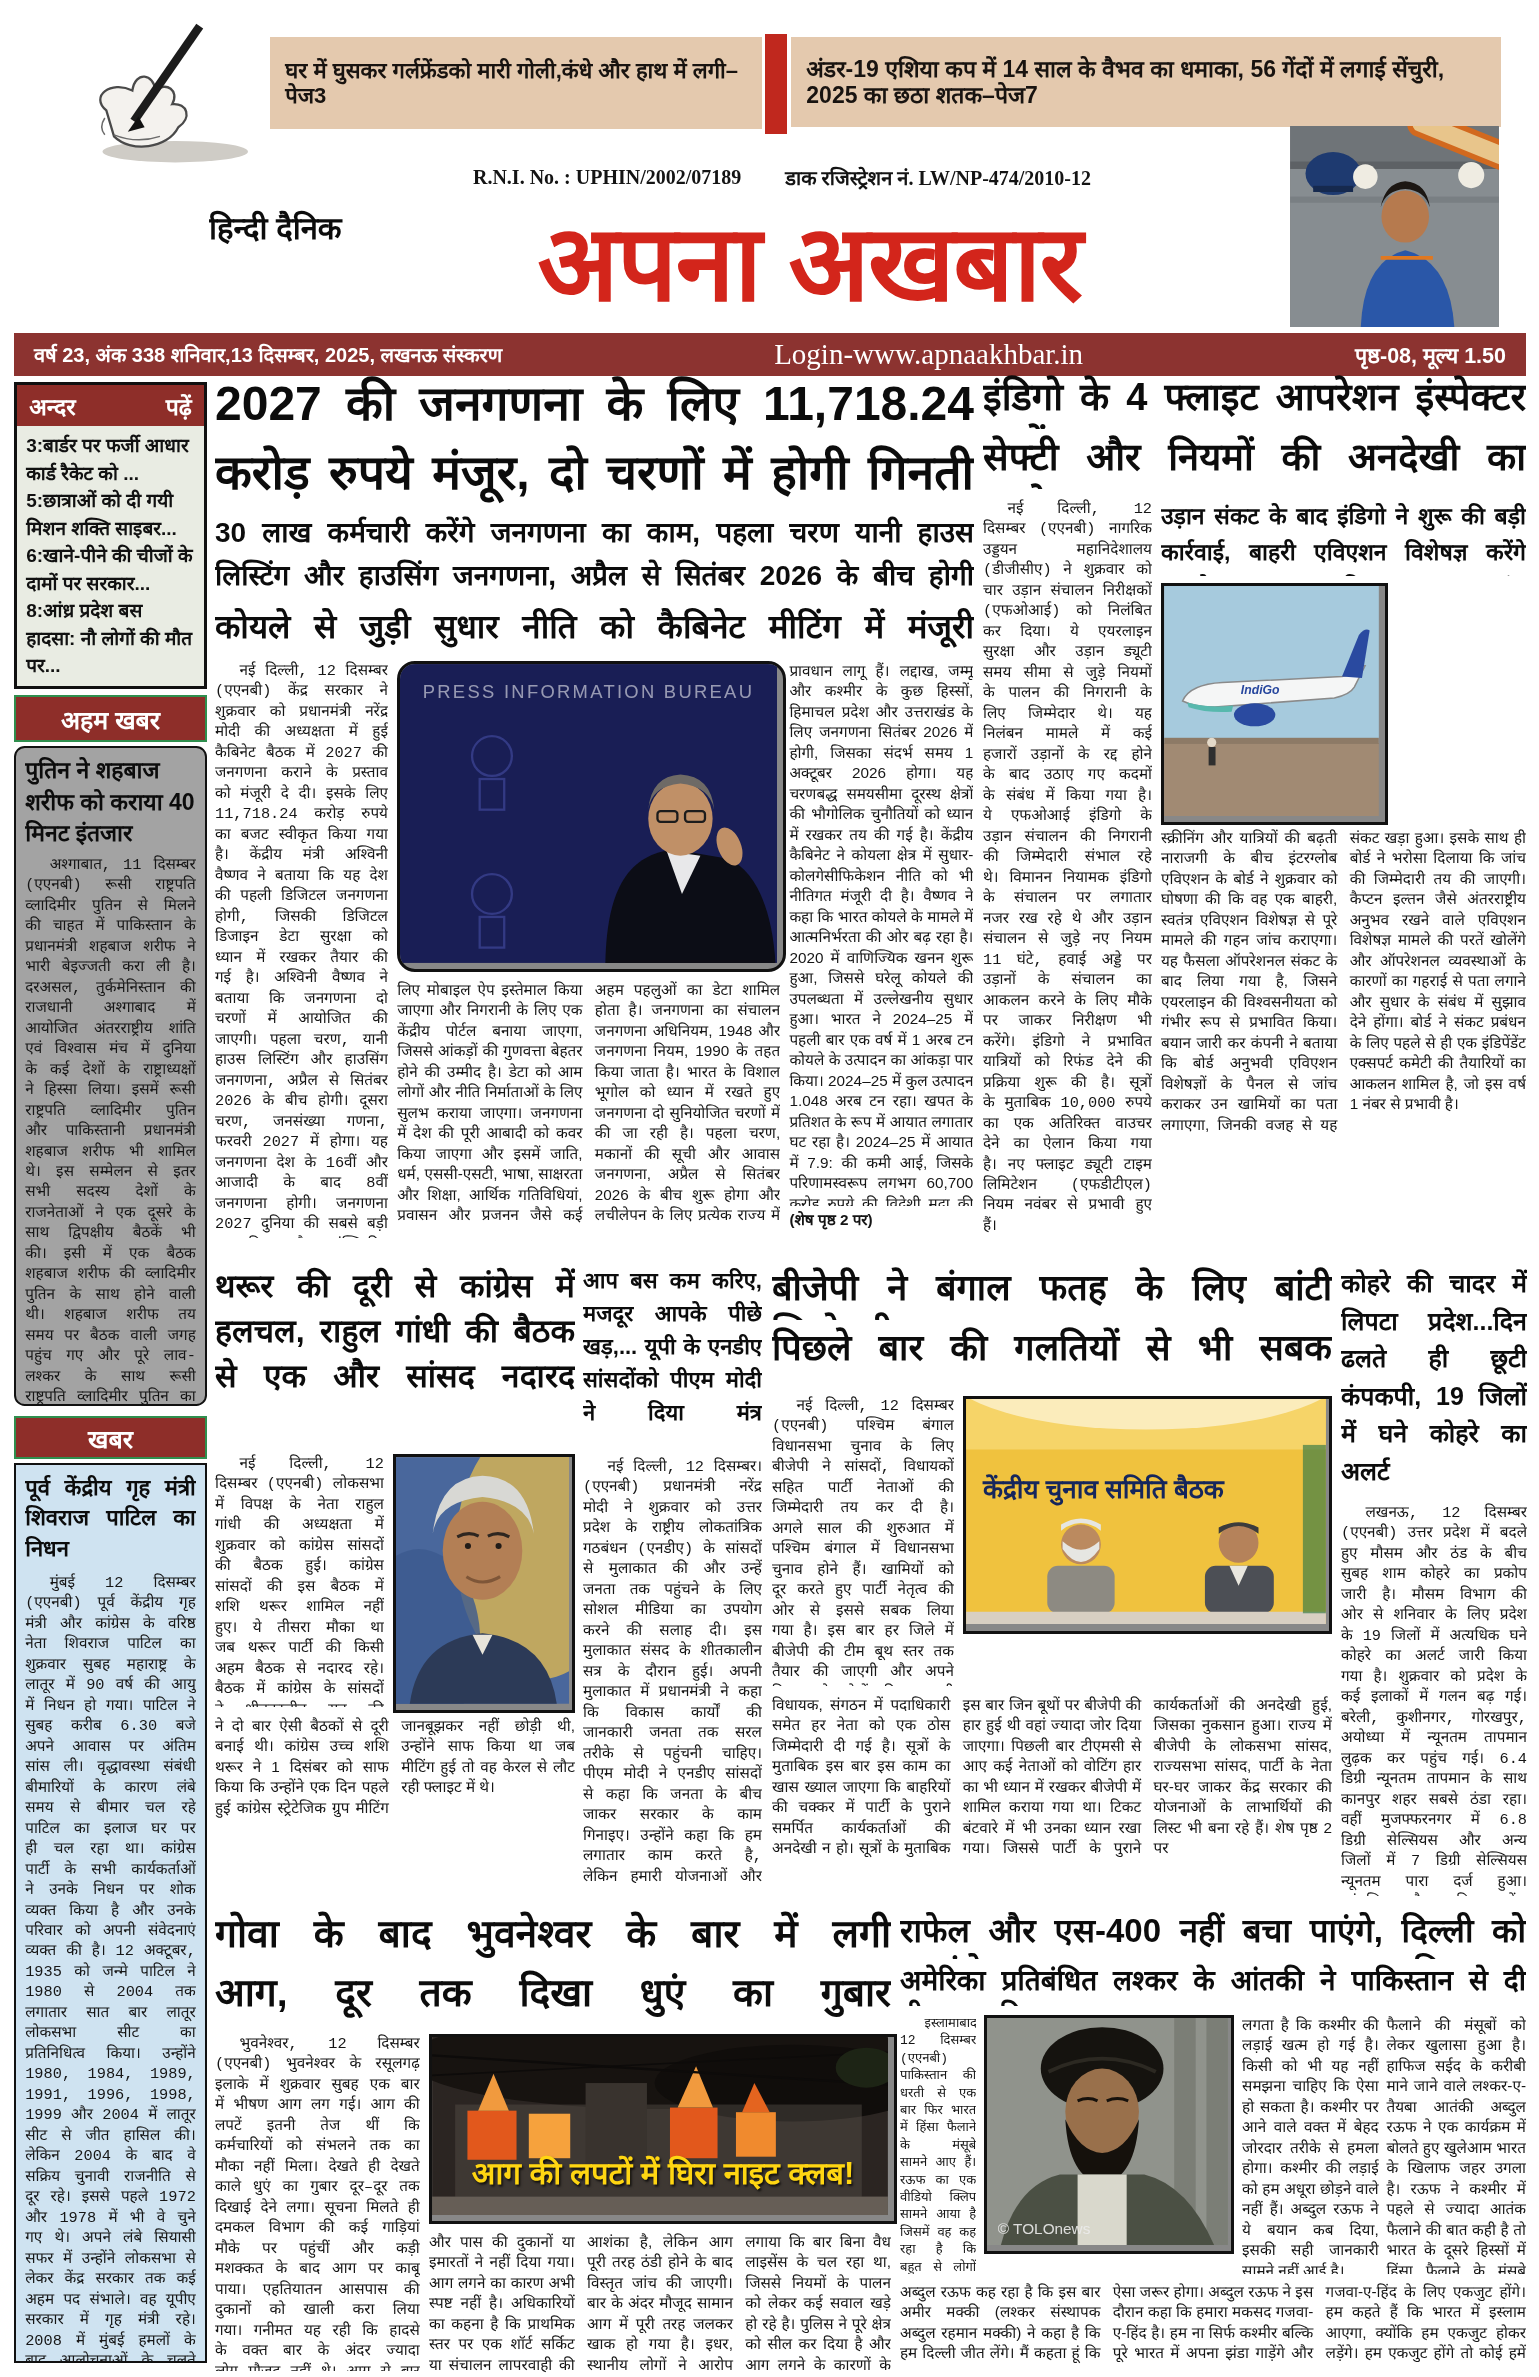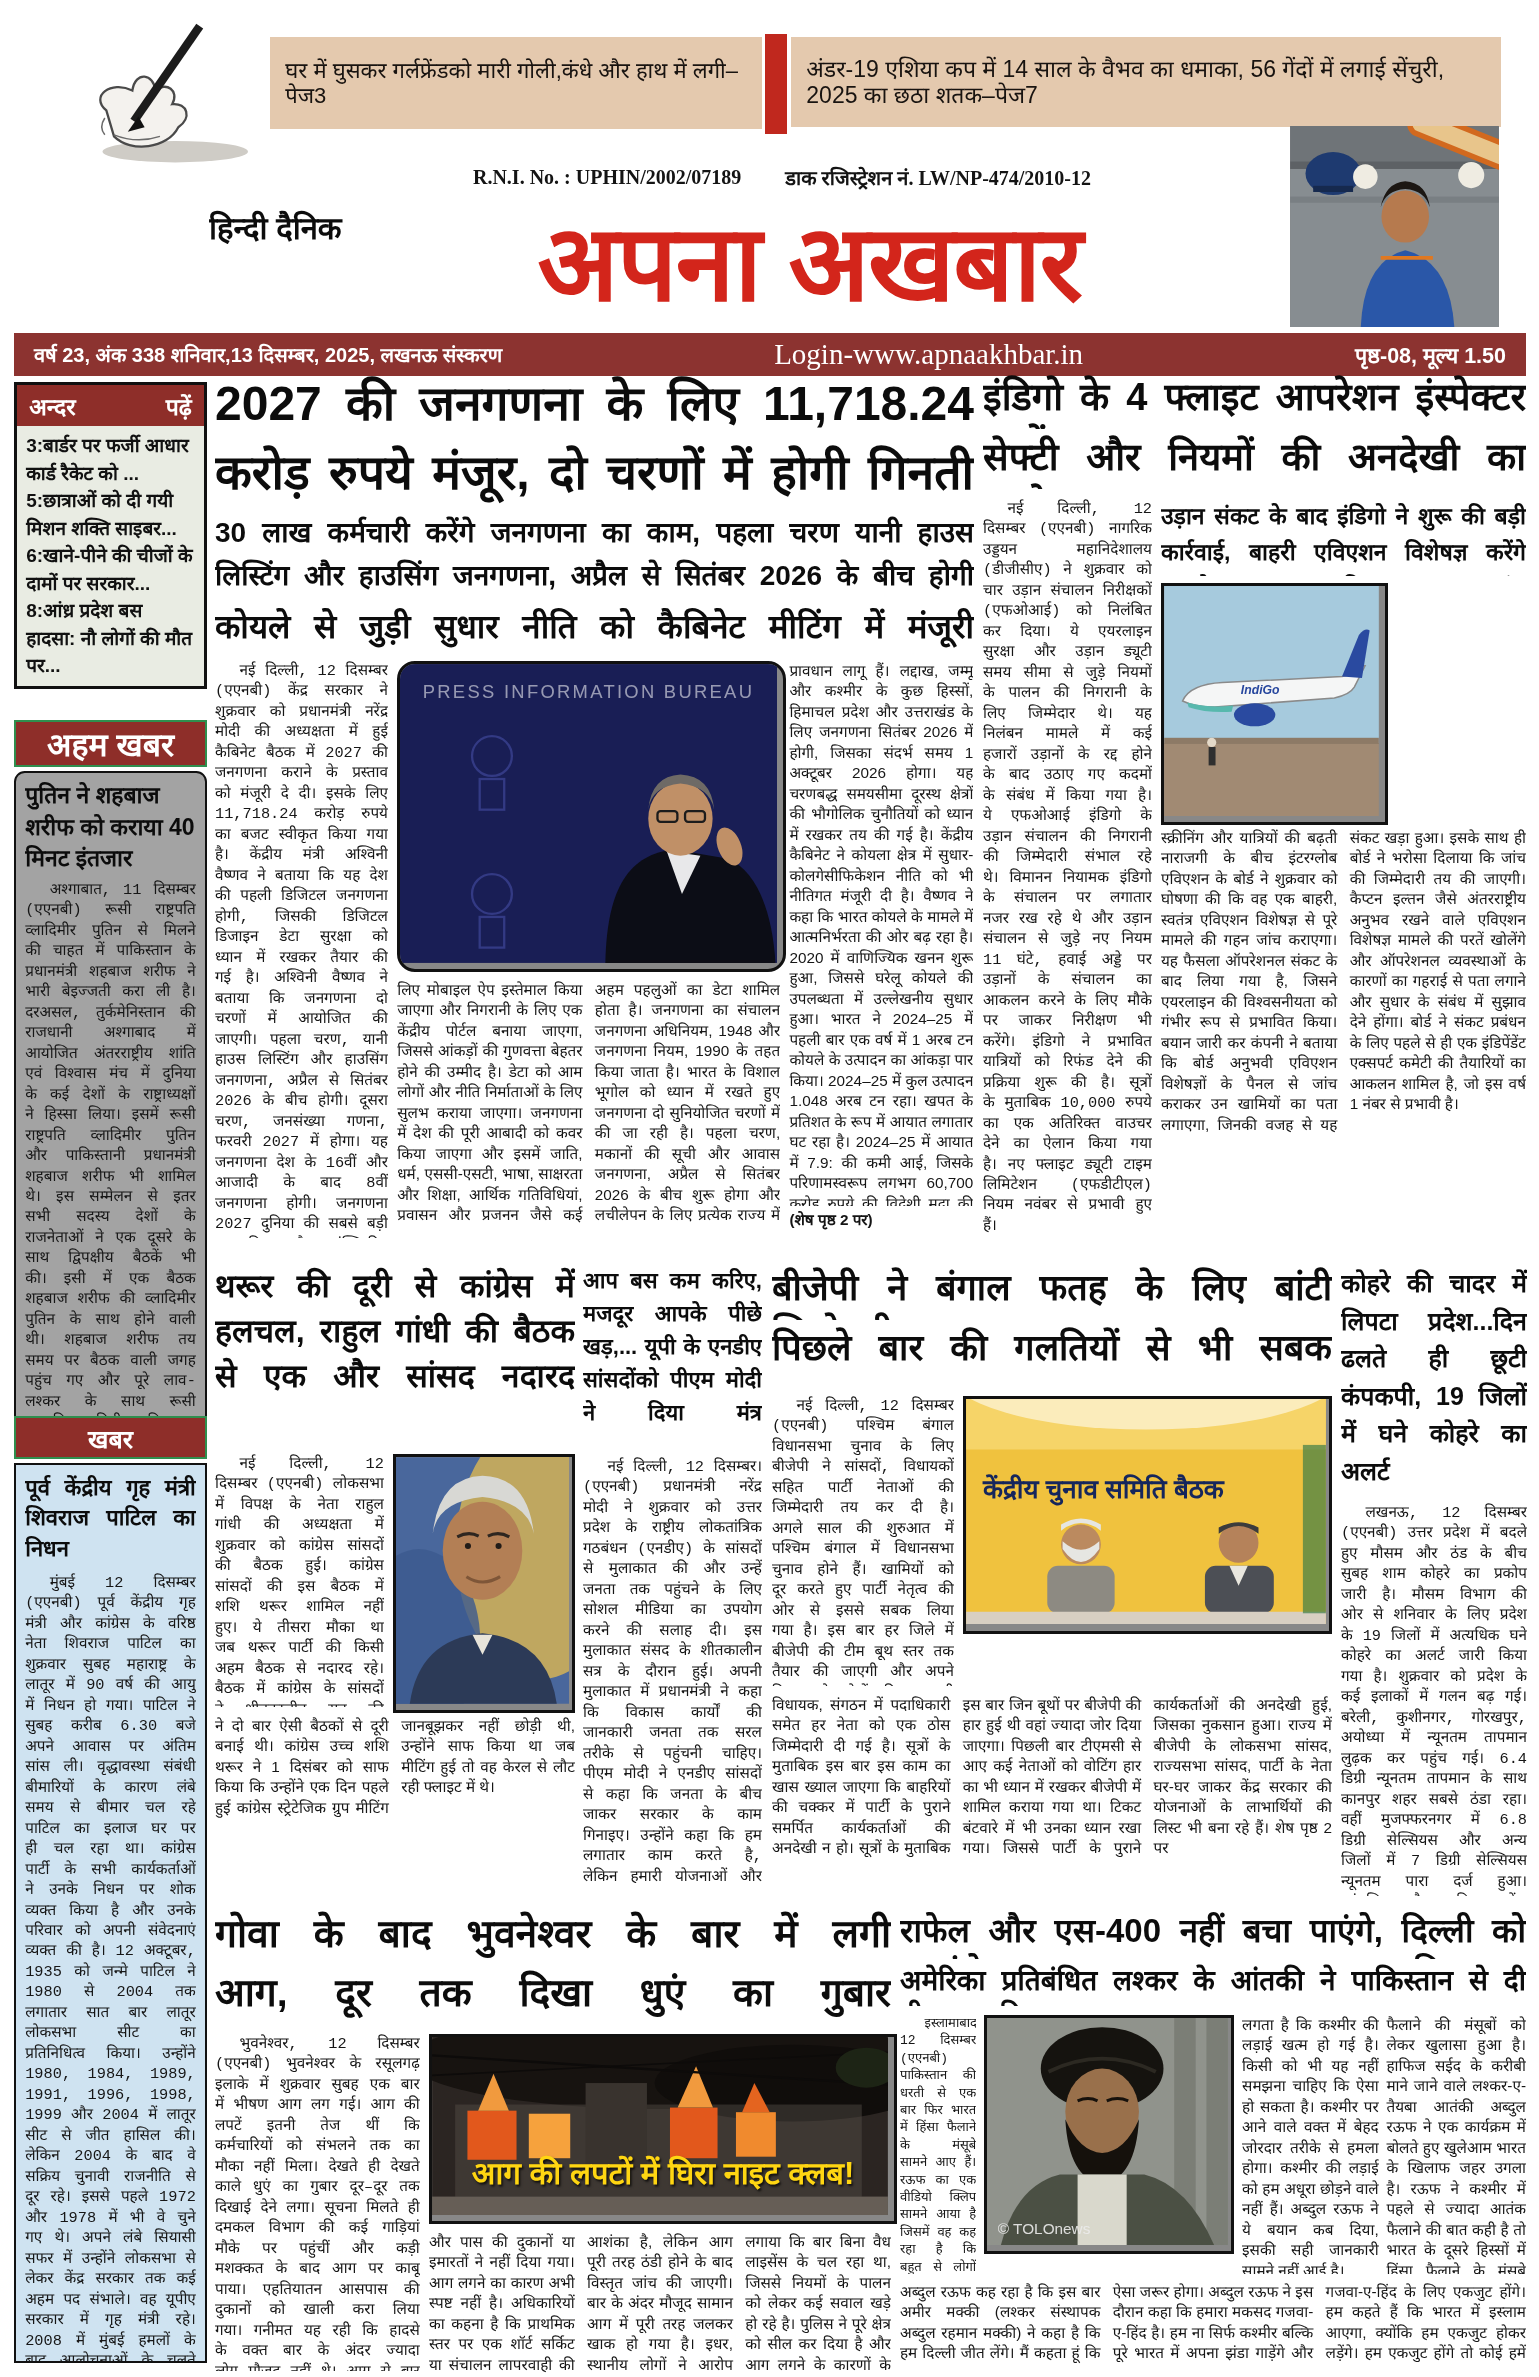--- a/index.html
+++ b/index.html
@@ -1,20 +1,20 @@
 <!DOCTYPE html>
 <html style="font-size:12.3px"><head>
 <meta charset="utf-8">
 <style>
   html,body{margin:0;padding:0;background:#6e6e6e;}
   .page{position:relative;width:1540px;height:2377px;background:#ffffff;
         font-family:"Liberation Sans",sans-serif;overflow:hidden;color:#141414;}
   .abs{position:absolute;box-sizing:border-box;}
   .teaser{background:#e4c9ae;display:flex;align-items:center;padding:0 15.3px;
-          font-weight:400;font-size:22px;color:#181310;line-height:1.15;overflow:hidden;}
+          font-weight:700;font-size:22px;color:#181310;line-height:1.15;overflow:hidden;}
   .bar{background:#8c3330;color:#fff;display:flex;align-items:center;
        justify-content:space-between;padding:0 20px;}
   .hl{font-weight:800;color:#0c0c0c;line-height:1.25;overflow:hidden;}
   .jl{text-align:justify;text-align-last:justify;}
   .bt{font-size:15.3px;line-height:1.34;text-align:justify;color:#161616;overflow:hidden;}
   .ind{text-indent:24.5px;font-family:Liberation Mono, monospace;}
   .c2{column-count:2;column-gap:12.3px;}
   .c3{column-count:3;column-gap:12.3px;}
   .boxhdr{background:#8e2e29;color:#fff;font-weight:800;display:flex;
           align-items:center;justify-content:center;overflow:hidden;}
@@ -84,21 +84,21 @@
     </div>
     <div style="padding:6.1px 9.2px;font-weight:800;font-size:19px;line-height:1.45;color:#111;overflow:hidden;height:250px;">
       <div>3:बार्डर पर फर्जी आधार कार्ड रैकेट को ...</div>
       <div>5:छात्राओं को दी गयी मिशन शक्ति साइबर...</div>
       <div>6:खाने-पीने की चीजों के दामों पर सरकार...</div>
       <div>8:आंध्र प्रदेश बस हादसा: नौ लोगों की मौत पर...</div>
     </div>
   </div>
 
   <div class="abs" style="left:14px;top:695px;width:193px;height:713px;">
-    <div class="boxhdr greenb" style="height:43px;font-size:32px;margin-top:25px;">अहम खबर</div>
+    <div class="boxhdr greenb" style="height:43px;font-size:25px;">अहम खबर</div>
     <div style="border:2.3px solid #111;border-radius:10.7px;background:#a3a3a3;margin-top:3.8px;height:660px;padding:7.7px 9.2px;overflow:hidden;box-sizing:border-box;">
       <div class="hl" style="font-size:23px;line-height:1.35;">पुतिन ने शहबाज शरीफ को कराया 40 मिनट इंतजार</div>
       <div class="bt ind" style="margin-top:6.1px;height:568px;">अश्गाबात, 11 दिसम्बर (एएनबी) रूसी राष्ट्रपति व्लादिमीर पुतिन से मिलने की चाहत में पाकिस्तान के प्रधानमंत्री शहबाज शरीफ ने भारी बेइज्जती करा ली है। दरअसल, तुर्कमेनिस्तान की राजधानी अश्गाबाद में आयोजित अंतरराष्ट्रीय शांति एवं विश्वास मंच में दुनिया के कई देशों के राष्ट्राध्यक्षों ने हिस्सा लिया। इसमें रूसी राष्ट्रपति व्लादिमीर पुतिन और पाकिस्तानी प्रधानमंत्री शहबाज शरीफ भी शामिल थे। इस सम्मेलन से इतर सभी सदस्य देशों के राजनेताओं ने एक दूसरे के साथ द्विपक्षीय बैठकें भी की। इसी में एक बैठक शहबाज शरीफ की व्लादिमीर पुतिन के साथ होने वाली थी। शहबाज शरीफ तय समय पर बैठक वाली जगह पहुंच गए और पूरे लाव-लश्कर के साथ रूसी राष्ट्रपति व्लादिमीर पुतिन का इंतजार करते रहे। उन्होंने लगभग 40 मिनट तक पुतिन का इंतजार किया। हालांकि, पुतिन तुर्की के राष्ट्रपति रेसेप तैयप एर्दोगन के साथ द्विपक्षीय बैठक में व्यस्त रहने के कारण शहबाज शरीफ से मिलने नहीं आ सके। ऐसे में शहबाज शरीफ अपने पूरे दल-बल के साथ बैठक स्थल से 40 मिनट बाद निकल गए। इस दौरान उनका मुंह उतरा हुआ था, क्योंकि इस बैठक में शहबाज शरीफ रूस के साथ कई मुद्दों पर सहयोग बढ़ाने की अपील करने वाले थे।</div>
     </div>
   </div>
 
   <div class="abs boxhdr greenb" style="left:14px;top:1416px;width:193px;height:43px;font-size:25px;">खबर</div>
 
   <div class="abs" style="left:14px;top:1463px;width:193px;height:900px;border:2.3px solid #111;background:#cfe3f1;padding:7.7px 9.2px;box-sizing:border-box;overflow:hidden;">
     <div class="hl jl" style="font-size:22px;line-height:1.4;">पूर्व केंद्रीय गृह मंत्री शिवराज पाटिल का निधन</div>

